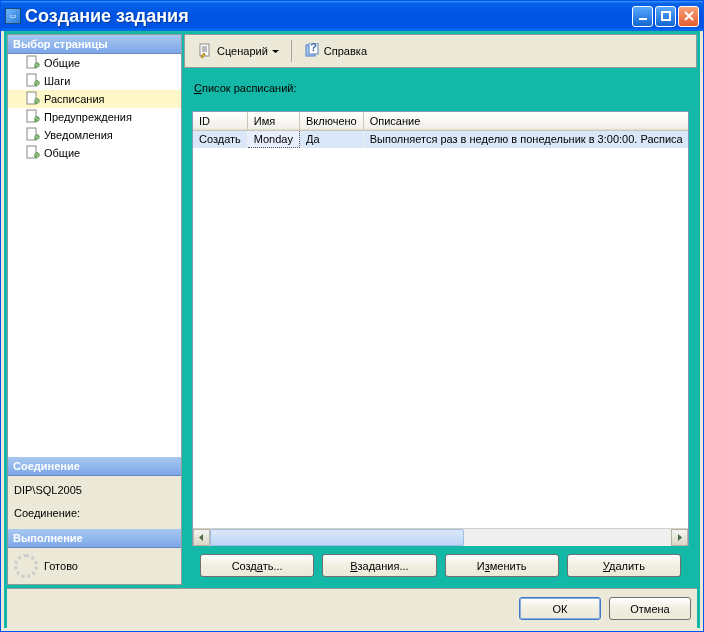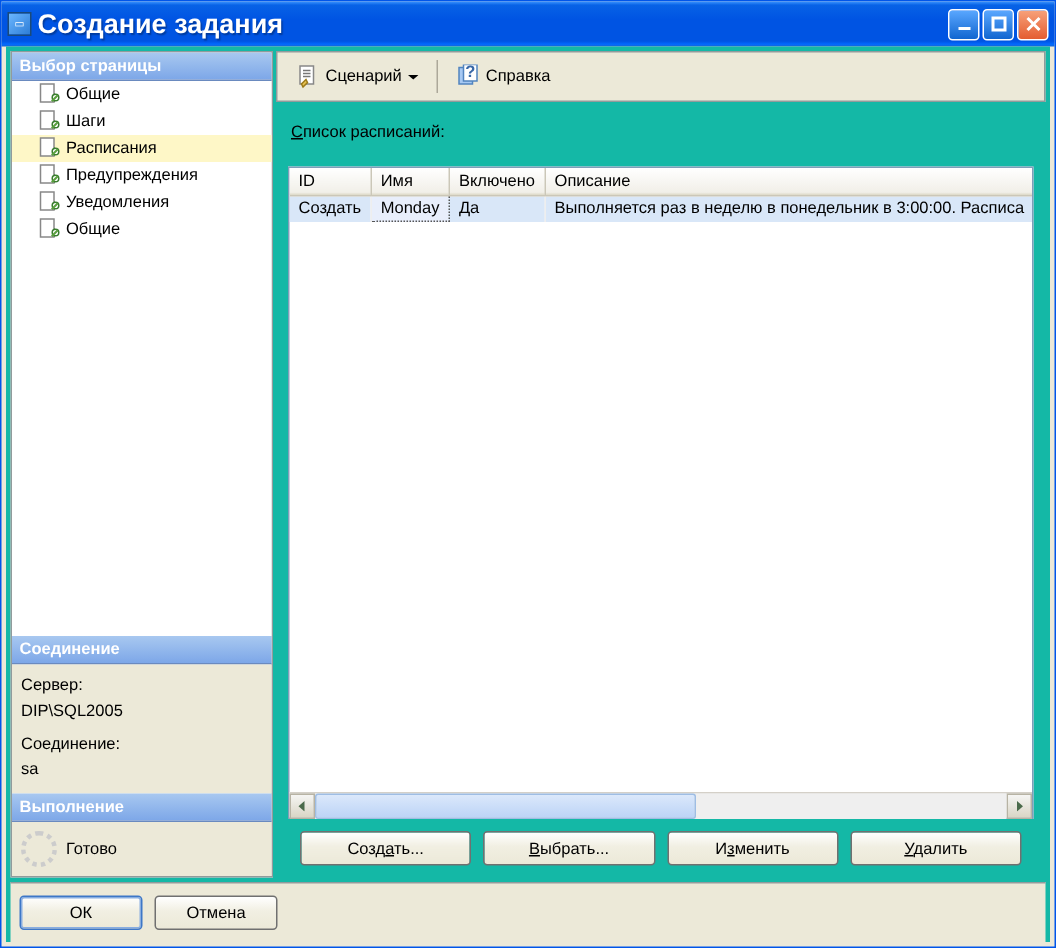--- a/index.html
+++ b/index.html
@@ -41,21 +41,21 @@
   table.grid th { background: linear-gradient(to bottom,#fff,#f1efe8 90%,#dcd8c6); font-weight:normal; text-align:left; padding:3px 6px; border-right:1px solid #cbc7b8; border-bottom:1px solid #cbc7b8; }
   table.grid td { padding:2px 6px; border-right:1px solid #eee; white-space:nowrap; }
   tr.sel td { background:#d9e7f8; }
   tr.sel td.namecell { border:1px dotted #555; background:#e8eefb; }
   .hscroll { height:17px; background:#efefef; display:flex; align-items:center; border-top:1px solid #d4d0c8; }
   .hs-btn { width:17px; height:17px; background:linear-gradient(to bottom,#f5f5f3,#d9d5c5); border:1px solid #b7b3a4; display:flex; align-items:center; justify-content:center; }
   .hs-track { flex:1; height:17px; background:#efefef; position:relative; }
   .hs-thumb { position:absolute; left:0; width:55%; top:0; bottom:0; background:linear-gradient(to bottom,#dbe8fb,#bcd4f6); border:1px solid #9ebde4; border-radius:2px; }
   .btn-row { display:flex; gap:8px; padding:8px 8px 4px 8px; }
   .btn-row button, .footer button { width:127px; height:23px; background:linear-gradient(to bottom,#fff,#f1efe2 45%,#ece9d8); border:1px solid #707070; border-radius:3px; font-size:11px; }
-  .footer { height:40px; border-top:1px solid #919b9c; margin:0 3px; display:flex; align-items:center; gap:8px; padding:0 6px; background:#ece9d8; }
+  .footer { height:40px; border-top:1px solid #919b9c; margin:0 3px; display:flex; align-items:center; justify-content:flex-end; gap:8px; padding:0 6px; background:#ece9d8; }
   .footer button { width:82px; }
   .footer button.default { border:1px solid #3d77c7; box-shadow: inset 0 0 0 1px #88ade0; }
   .ic-page { fill:#fff; stroke:#888; stroke-width:1; }
   .ic-arrow { fill:#3a7d2f; }
   .underline-access { text-decoration:underline; }
 </style>
 </head>
 <body>
 <div class="window">
   <div class="titlebar">
@@ -141,24 +141,22 @@
                 <circle cx="13" cy="10" r="2.2" fill="#fff" stroke="#3a7d2f"></circle>
                 <path d="M11.5 10l2 0 m-1 -1 l0 2" stroke="#3a7d2f" stroke-width="0"></path>
                 <path d="M10 12 l4 -4 l1 1 l-4 4 z" fill="#5aa03f"></path>
               </svg>
               <span>Общие</span>
             </div>
           </div>
         <div class="side-filler"></div>
         <div class="side-section-header">Соединение</div>
         <div class="conn-body">
-          <div>Сервер:</div>
           <div>DIP\SQL2005</div>
           <div style="margin-top:6px">Соединение:</div>
-          <div>sa</div>
         </div>
         <div class="side-section-header">Выполнение</div>
         <div class="exec-body">
           <div class="throbber"></div>
           <span>Готово</span>
         </div>
       </div>
       <div class="content">
         <div class="toolbar">
           <div class="tb-btn">
@@ -216,21 +214,21 @@
                 </div>
               <div class="hs-btn">
                   <svg width="7" height="7" viewBox="0 0 7 7">
                     <path d="M2 0 L6 3.5 L2 7z" fill="#4a6a4a"></path>
                   </svg>
                 </div>
             </div>
           </div>
           <div class="btn-row">
             <button><span>Созд</span><span class="underline-access">а</span><span>ть...</span></button>
-            <button><span class="underline-access">В</span><span>ыбрать...</span></button>
+            <button><span class="underline-access">В</span><span>задания...</span></button>
             <button><span>И</span><span class="underline-access">з</span><span>менить</span></button>
             <button><span class="underline-access">У</span><span>далить</span></button>
           </div>
         </div>
       </div>
     </div>
     <div class="footer">
       <button class="default">ОК</button>
       <button>Отмена</button>
     </div>

